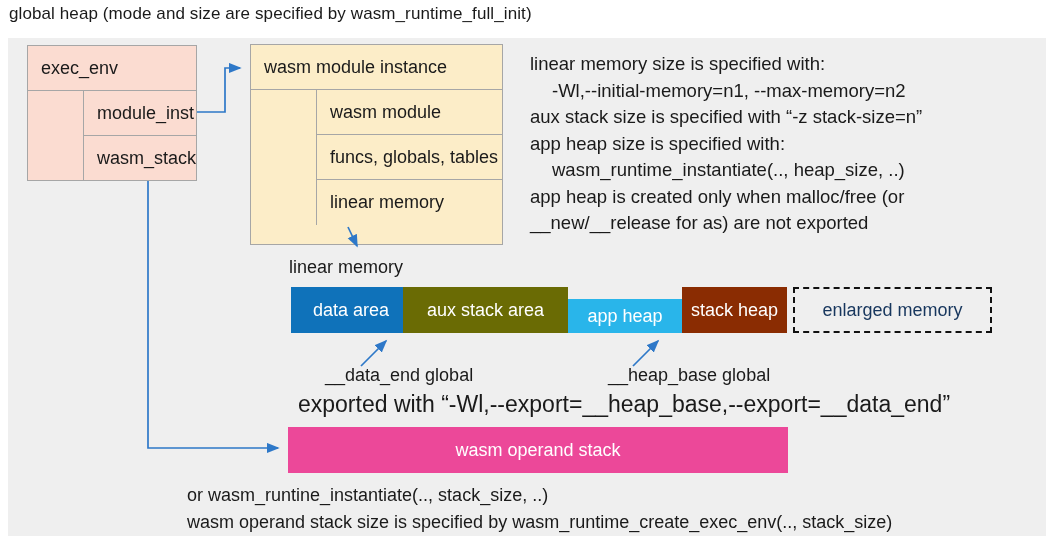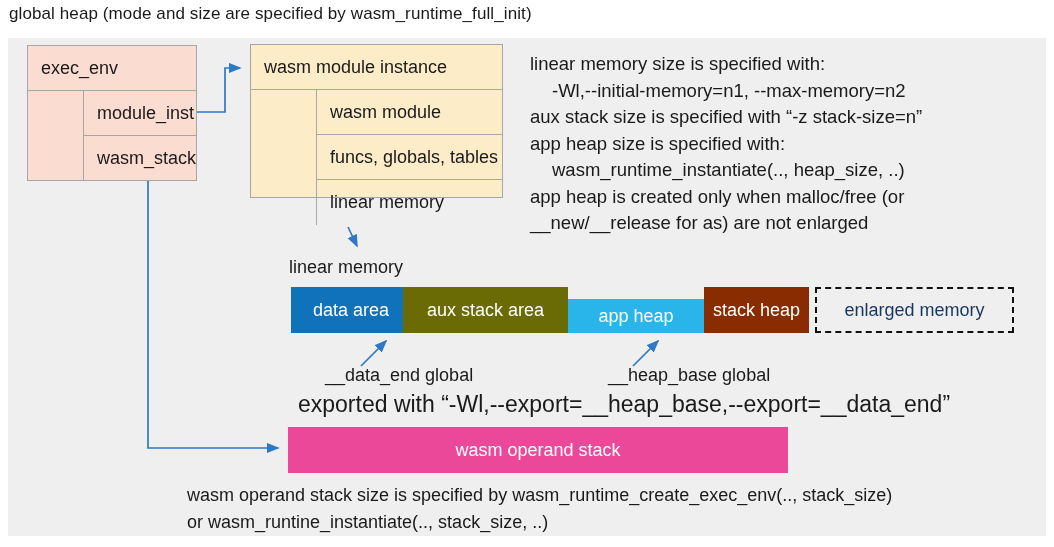--- a/index.html
+++ b/index.html
@@ -16,34 +16,34 @@
   .record .hdr { height:45px; display:flex; align-items:center; padding-left:13px;
                  font-size:18px; border-bottom:1px solid #a6a6a6; }
   .record .body { display:flex;margin-left:40px; }
   .record .gutter { width:26px; border-right:1px solid #a6a6a6; }
   .record .rows { flex:1; display:flex; flex-direction:column; }
   .record .row { height:45px; display:flex; align-items:center; padding-left:13px;
                  font-size:18px; border-bottom:1px solid #a6a6a6; }
   .record .row:last-child { border-bottom:none; }
 
   #exec-env { left:19px; top:7px; width:170px; height:136px; }
-  #module-instance { left:242px; top:6px; width:253px; height:154px; }
+  #module-instance { left:242px; top:6px; width:253px; height:201px; }
 
   
   .notes-top { position:absolute; left:522px; top:13px; font-size:18.5px; line-height:26.5px; }
   .notes-top .ln { white-space:pre; }
   .notes-top .indent { padding-left:22px; }
 
   .lm-caption { position:absolute; left:281px; top:219px; font-size:18px; }
 
   
   .membar { position:absolute; left:283px; top:249px; height:46px; display:flex; align-items:stretch; }
   .seg { display:flex; align-items:center; justify-content:center;
          color:#ffffff; font-size:18px; white-space:nowrap; }
-  .seg1 { width:112px; } .seg2 { width:165px; } .seg3 { width:136px;margin-top:12px; } .seg4 { width:105px; }
+  .seg1 { width:112px; } .seg2 { width:165px; } .seg3 { width:114px;margin-top:12px; } .seg4 { width:105px; }
   .seg-dashed { width:199px; margin-left:6px; border:2.5px dashed #111111;
                 background:transparent; color:#17365d; }
 
   .ann-data-end  { position:absolute; left:317px; top:327px; font-size:18px; }
   .ann-heap-base { position:absolute; left:600px; top:327px; font-size:18px; }
   .ann-exported  { position:absolute; left:290px; top:353px; font-size:23px; white-space:nowrap; }
 
   .opstack { position:absolute; left:280px; top:389px; width:500px; height:46px;
              display:flex; align-items:center; justify-content:center;
              color:#ffffff; font-size:18px; }
@@ -85,42 +85,42 @@
       </div>
     </div>
 
     <div class="notes-top">
       <div class="ln">linear memory size is specified with:</div>
       <div class="ln indent">-Wl,--initial-memory=n1, --max-memory=n2</div>
       <div class="ln">aux stack size is specified with “-z stack-size=n”</div>
       <div class="ln">app heap size is specified with:</div>
       <div class="ln indent">wasm_runtime_instantiate(.., heap_size, ..)</div>
       <div class="ln">app heap is created only when malloc/free (or</div>
-      <div class="ln">__new/__release for as) are not enlarged</div>
+      <div class="ln">__new/__release for as) are not exported</div>
     </div>
 
     <div class="lm-caption">linear memory</div>
 
     <div class="membar">
       <div class="seg seg1" style="background: rgb(15, 114, 186); padding-left: 8px;">data area</div>
       <div class="seg seg2" style="background: rgb(106, 107, 4);">aux stack area</div>
       <div class="seg seg3" style="background: rgb(41, 181, 234);">app heap</div>
       <div class="seg seg4" style="background: rgb(138, 44, 2);">stack heap</div>
       <div class="seg seg-dashed">enlarged memory</div>
     </div>
 
     <div class="ann-data-end">__data_end global</div>
     <div class="ann-heap-base">__heap_base global</div>
     <div class="ann-exported">exported with “-Wl,--export=__heap_base,--export=__data_end”</div>
 
     <div class="opstack" style="background: #ec4899; text-align: right;">wasm operand stack</div>
 
     <div class="notes-bottom">
+      <div class="ln">or wasm_runtine_instantiate(.., stack_size, ..)</div>
       <div class="ln">wasm operand stack size is specified by wasm_runtime_create_exec_env(.., stack_size)</div>
-      <div class="ln">or wasm_runtine_instantiate(.., stack_size, ..)</div>
     </div>
 
   </div>
 
   <svg class="connectors" viewBox="0 0 1054 547">
     <defs>
       <marker id="arw" markerWidth="9" markerHeight="8" refX="6.5" refY="3" orient="auto" markerUnits="strokeWidth">
         <path d="M0,0 L7.5,3 L0,6 Z" fill="#2e78c8"></path>
       </marker>
     </defs>

